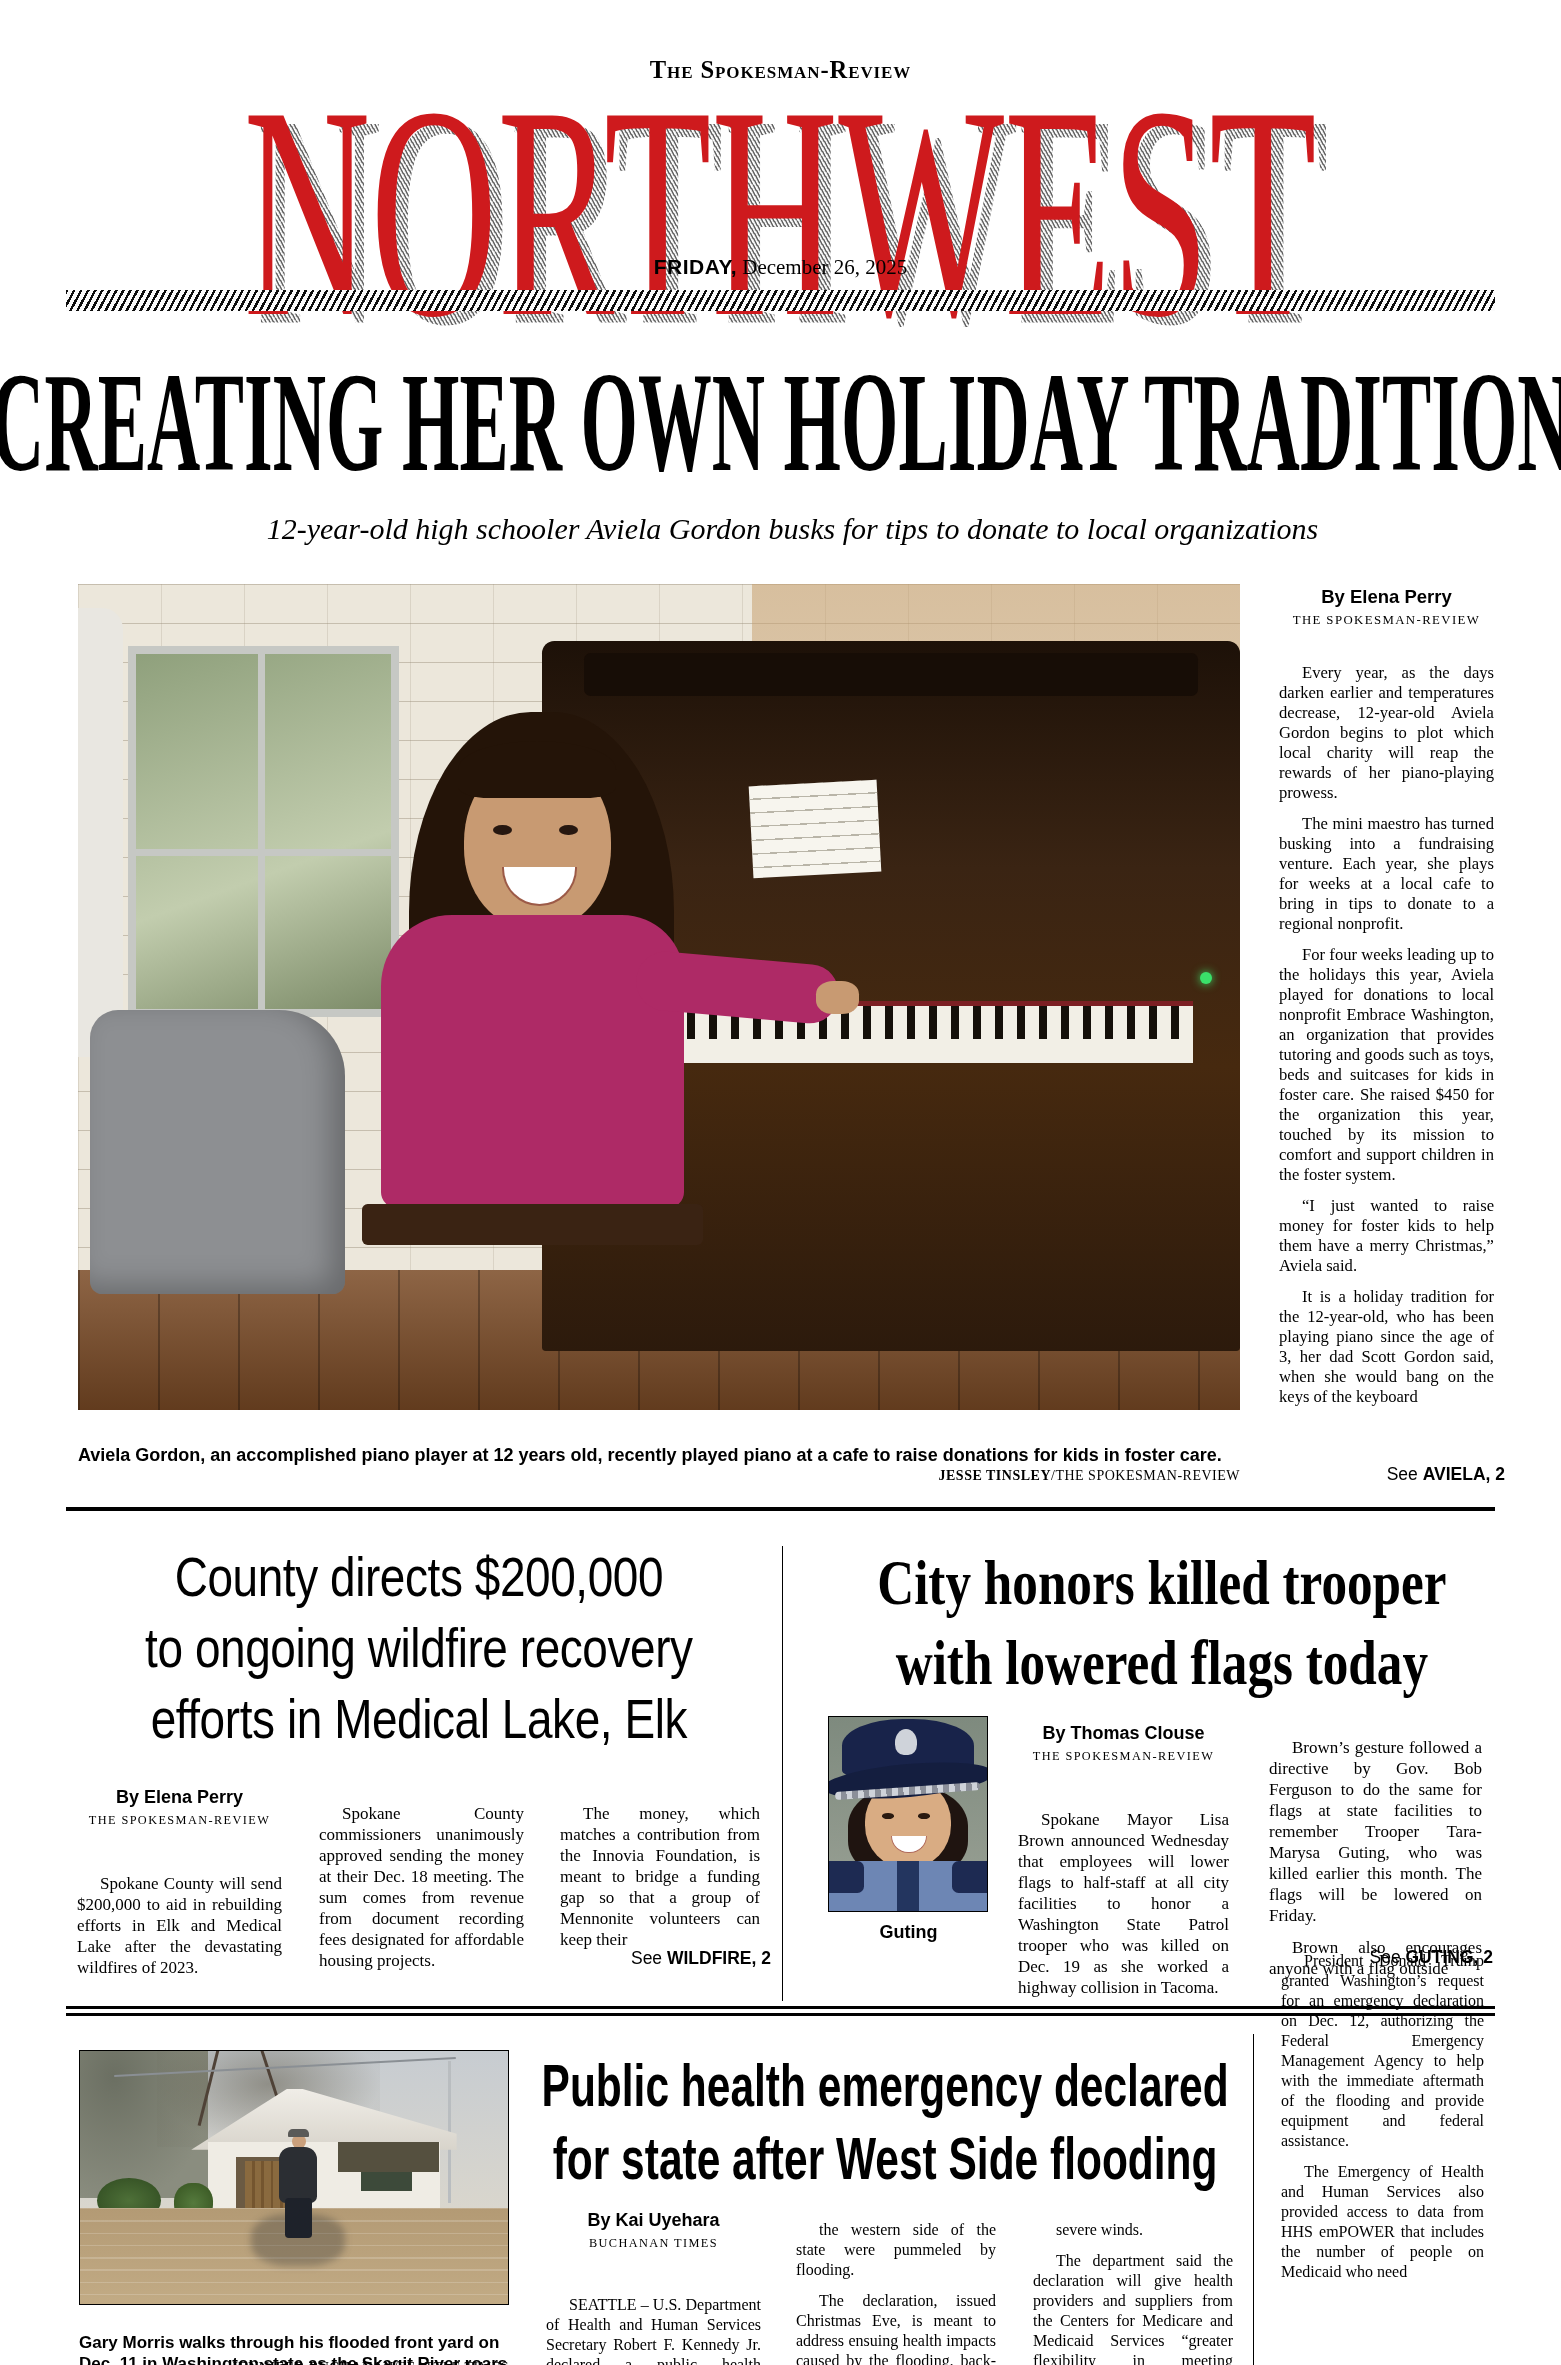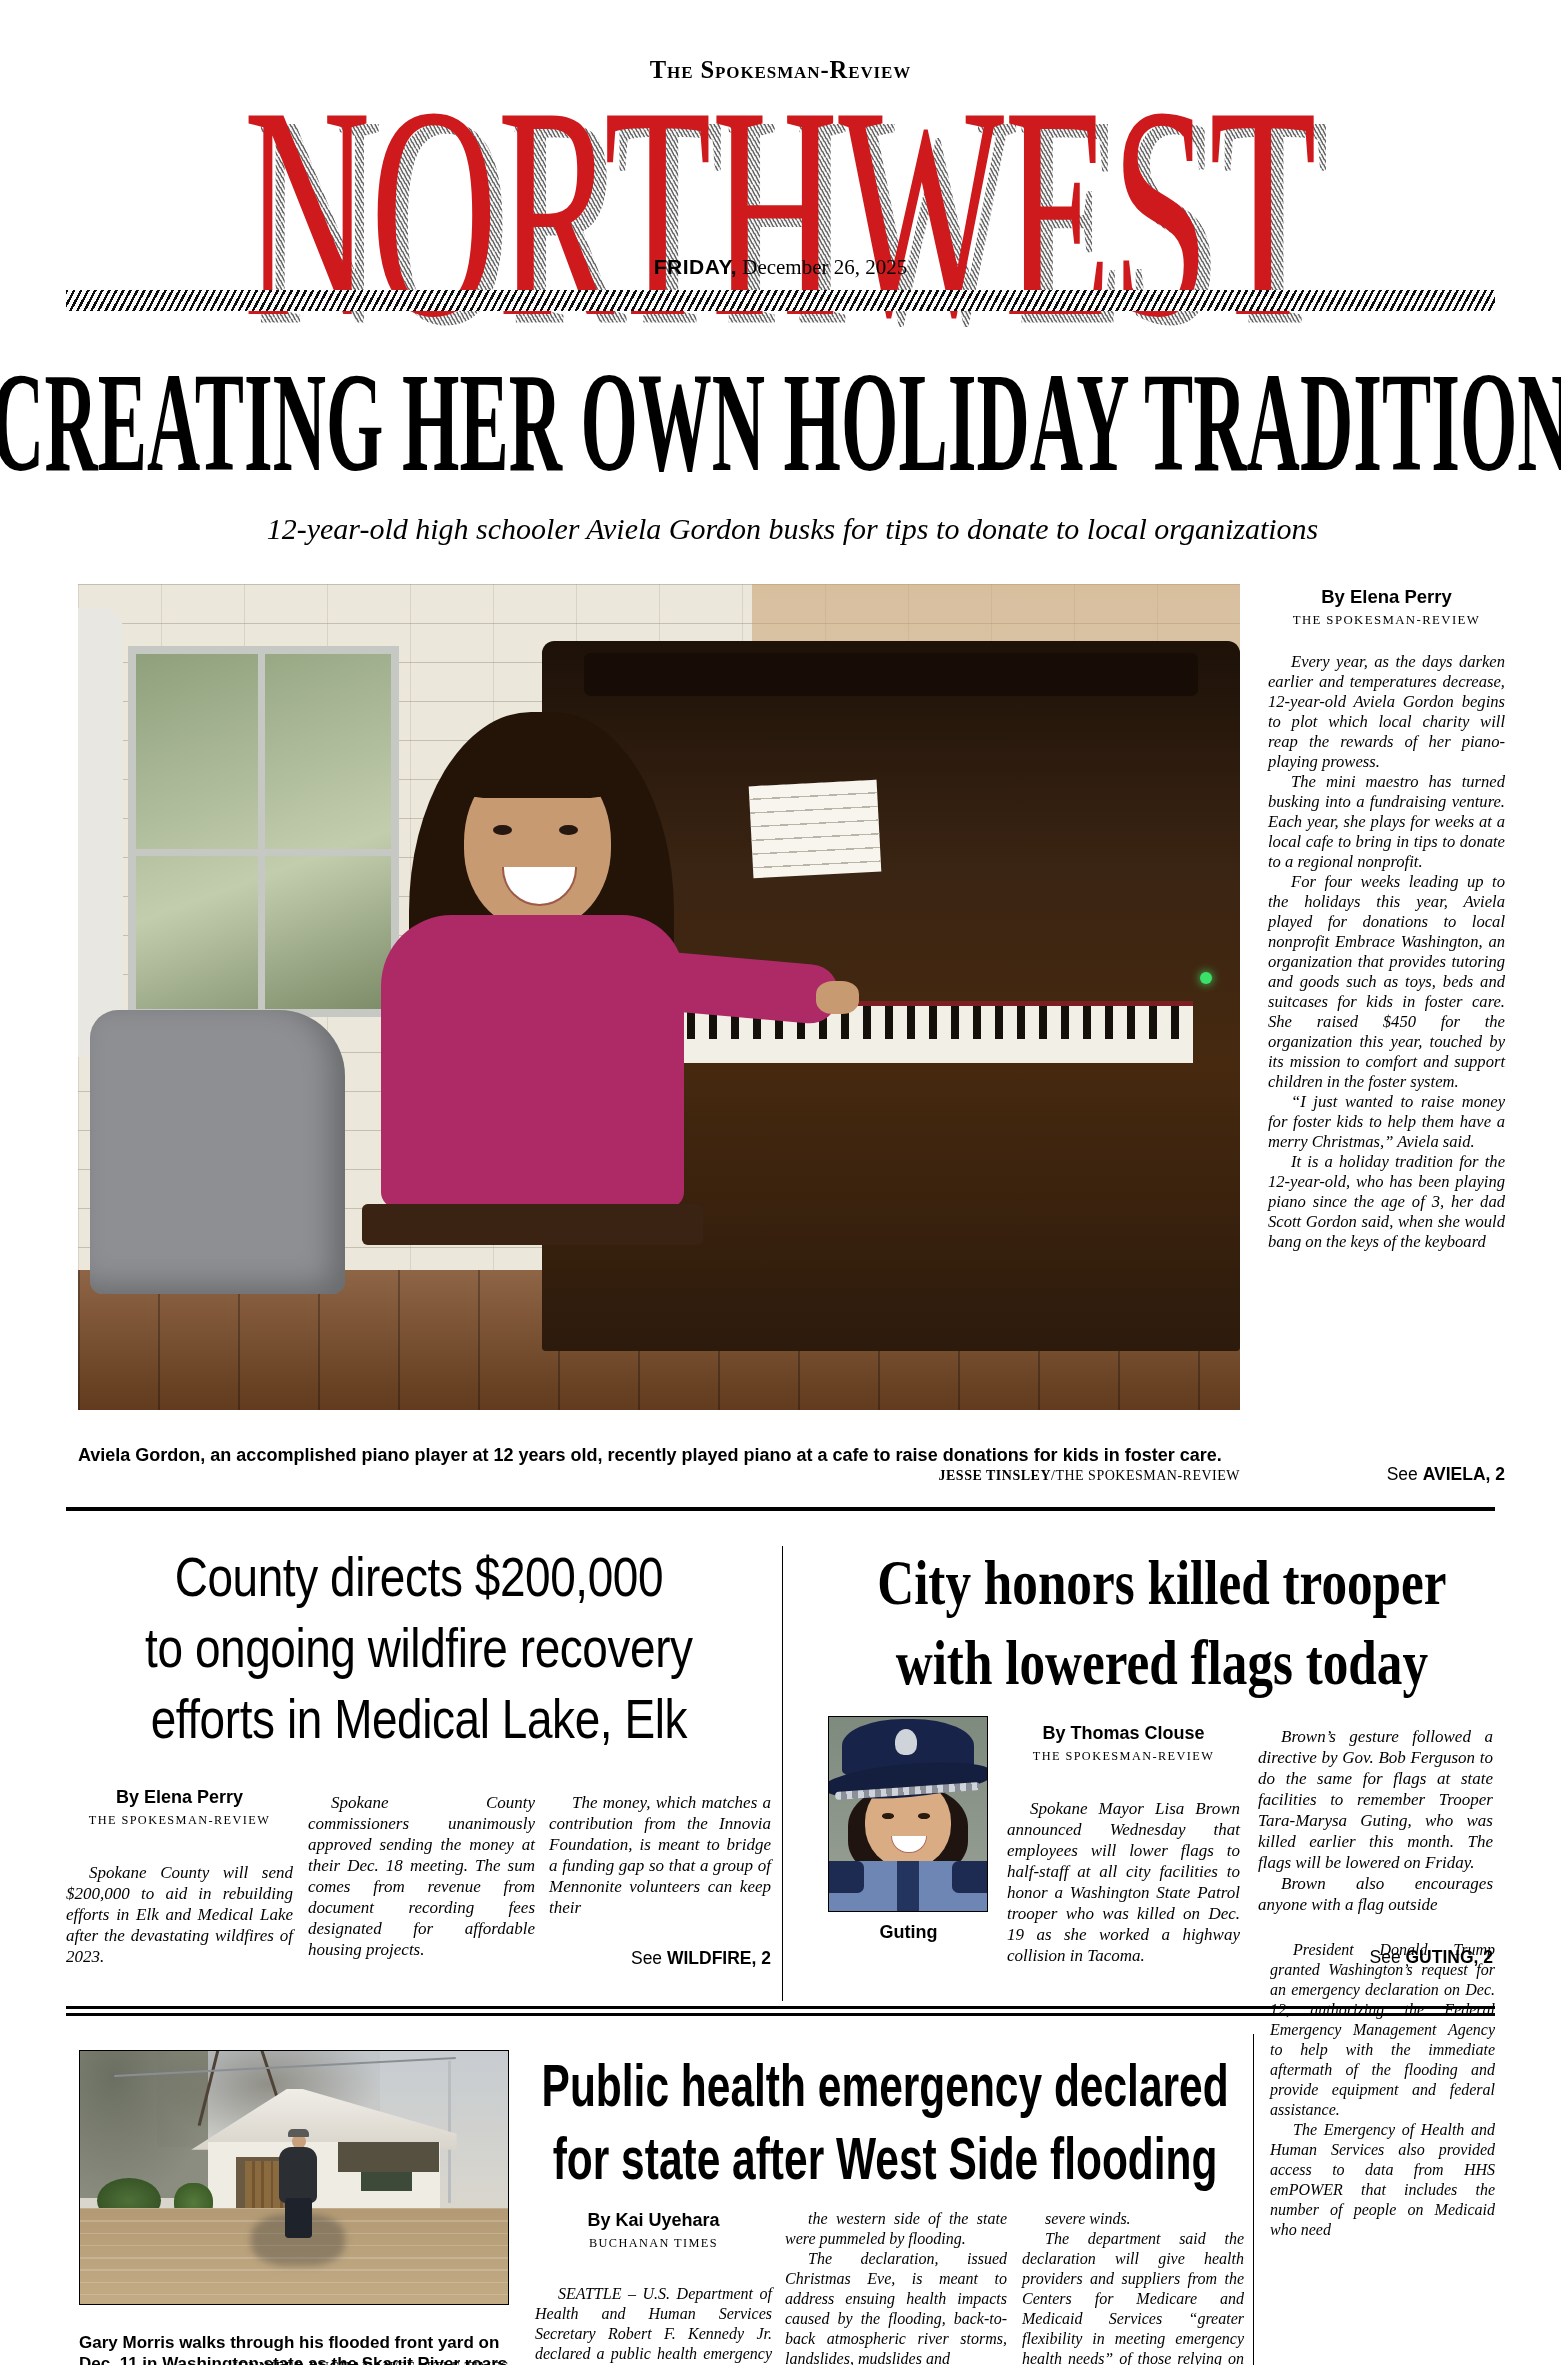--- a/index.html
+++ b/index.html
@@ -34,21 +34,21 @@
   .county-hl{font-family:"Liberation Sans",sans-serif;font-weight:400;font-size:56px;
              line-height:71px;transform:scaleX(.82);letter-spacing:-0.5px;}
   .city-hl{font-family:"Liberation Serif",serif;font-weight:700;font-size:64px;
            line-height:80px;transform:scaleX(.80);}
   .floods-hl{font-family:"Liberation Sans",sans-serif;font-weight:700;font-size:59px;
              line-height:73px;transform:scaleX(.72);}
 
   
   .byline{font-family:"Liberation Sans",sans-serif;font-weight:700;font-size:18.5px;text-align:center;}
   .src{font-size:12.8px;letter-spacing:1.4px;text-align:center;margin-top:4.7px;}
-  .col p{margin:0;text-align:justify;text-indent:23px;font-style:italic;}
+  .col p{margin:11px;text-align:justify;text-indent:23px;}
   .lead-col p{font-size:16.6px;line-height:20px;}
   .news-col p{font-size:17px;line-height:21px;}
   .flood-col p{font-size:16px;line-height:20px;}
   .jump{position:absolute;font-family:"Liberation Sans",sans-serif;font-size:17.5px;}
   .jump b{font-weight:700;}
   .credit{font-size:14px;letter-spacing:0.5px;text-align:right;margin-top:48px;}
   .credit b{font-weight:700;}
   .caption{font-family:"Liberation Sans",sans-serif;font-weight:700;}
   .rule{background:#000;}
   .dbl-rule{height:10.4px;border-top:3.3px solid #000;border-bottom:3.3px solid #000;box-sizing:border-box;}

